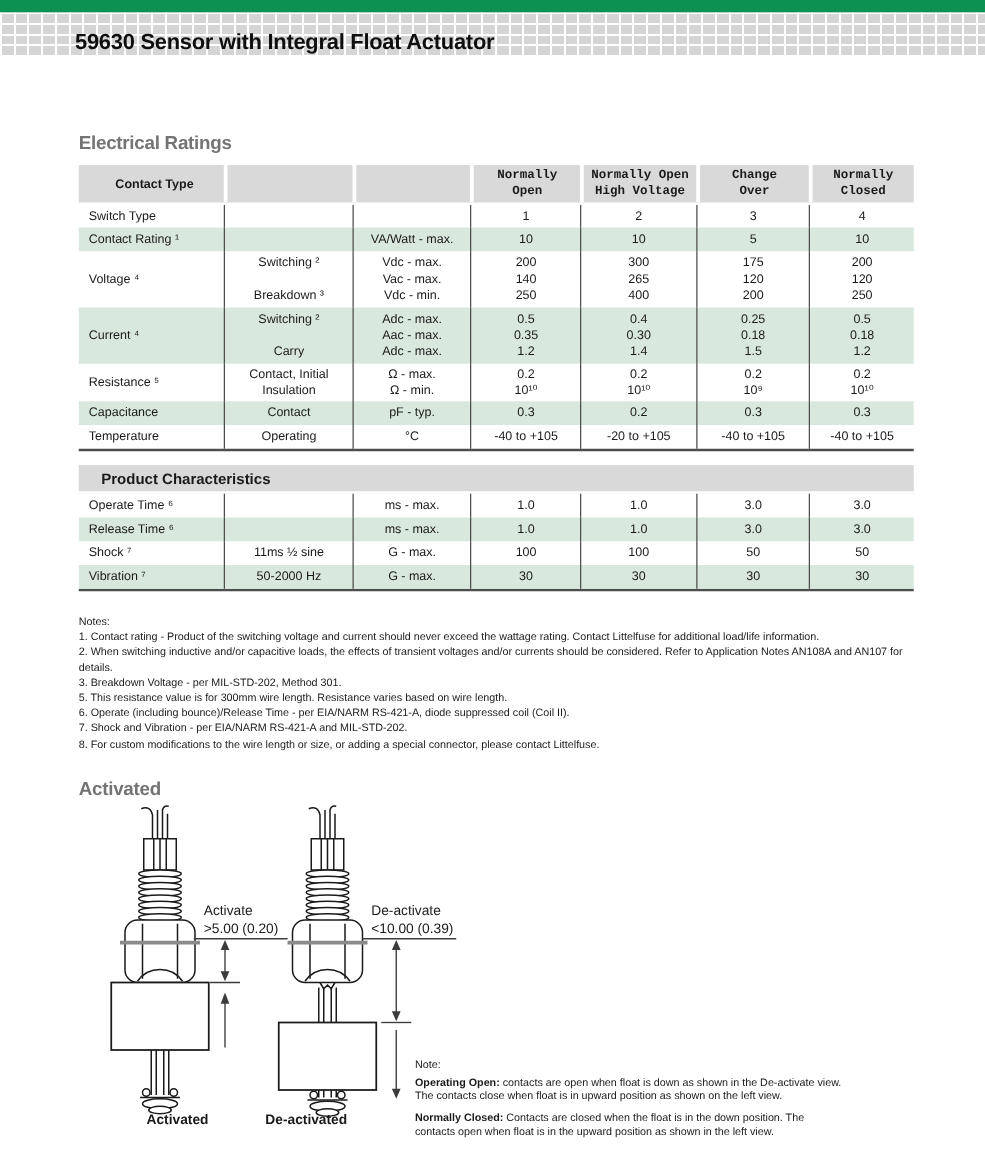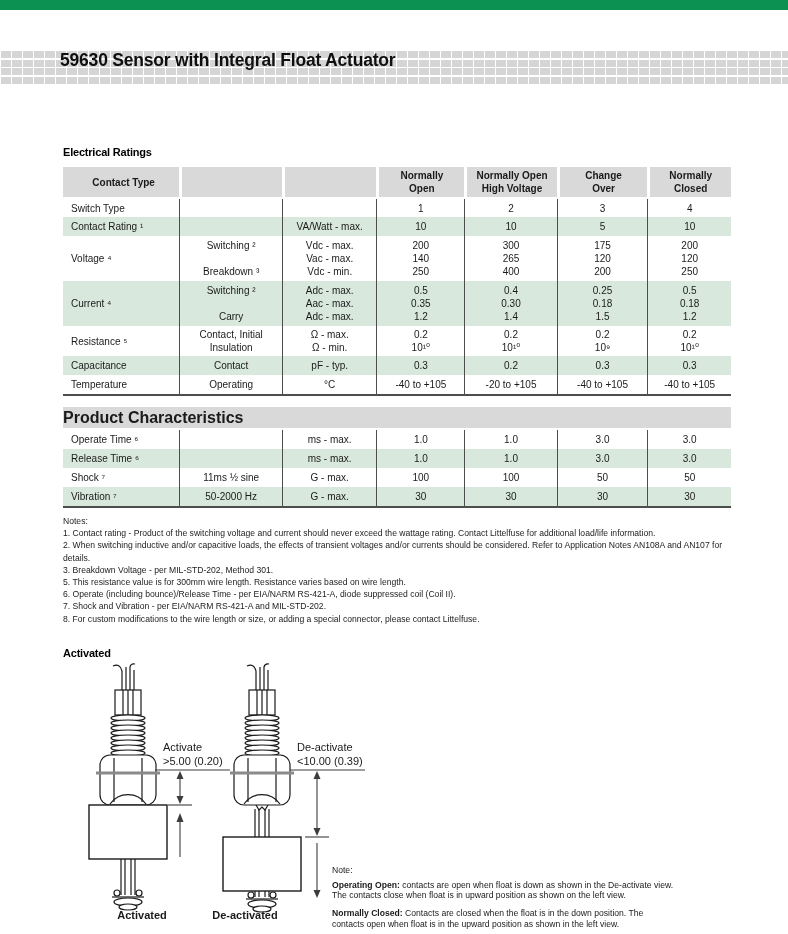--- a/index.html
+++ b/index.html
@@ -4,61 +4,60 @@
 <style>
   html,body{margin:0;padding:0;}
   body{
     width:788px;height:934px;background:#ffffff;position:relative;overflow:hidden;
     font-family:"Liberation Sans","DejaVu Sans",sans-serif;color:#1a1a1a;
     -webkit-font-smoothing:antialiased;
   }
   
   .topbar{height:10px;background:#0d9153;}
   .titleband{
-    height:34px;background-color:#d5d5d5;position:relative;display:flex;align-items:flex-start;
+    height:34px;background-color:#d5d5d5;position:relative;display:flex;align-items:flex-end;
     background-image:
       repeating-linear-gradient(to right,#ffffff 0 1.5px,rgba(0,0,0,0) 1.5px 11px),
       repeating-linear-gradient(to bottom,#ffffff 0 1.5px,rgba(0,0,0,0) 1.5px 8.5px);
-    margin-top: 40px;
   }
   .titleband h1{
     margin:0 0 0 60px;font-size:17.5px;font-weight:bold;color:#0f0f0f;letter-spacing:-0.2px;
   }
   
   .content{margin:0 57px 0 63px;position:relative;}
   h2.sect{
-    color:#000000;font-size:11px;font-weight:bold;margin:0 0 9px 0;letter-spacing:-0.2px;
+    color:#737373;font-size:15px;font-weight:bold;margin:0 0 9px 0;letter-spacing:-0.2px;
   }
   .sect-elec{padding-top:62px;}
   .sect-act{margin-top:22px !important;margin-bottom:0 !important;}
   
   .trow{display:grid;grid-template-columns:17.4% 15.4% 14.1% 13.2% 13.8% 13.6% 12.5%;}
   .cell{
     display:flex;align-items:center;justify-content:center;text-align:center;
     font-size:10px;line-height:13px;white-space:pre-line;padding:2px 3px;box-sizing:border-box;
   }
   .cell.c0{justify-content:flex-start;text-align:right;padding-left:8px;}
   .thead{background:#d9d9d9;}
   .thead .cell{font-weight:bold;min-height:30px;}
-  .thead .cell + .cell{border-left:3px solid #ffffff;}
+  .thead .cell + .cell{border-left:3px solid #ffffff;font-family:Liberation Mono, monospace;}
   .thead{border-bottom:2px solid #ffffff;}
   .body-row .cell + .cell{border-left:1px solid #4d4d4d;}
   .body-row{min-height:19px;}
   .body-row.short{min-height:18px;}
   .body-row.tall{min-height:45px;}
   .body-row.med{min-height:30px;}
   .green{background:#d9e8dd;}
   .etable{border-bottom:2px solid #4d4d4d;}
   .ptable{border-bottom:2px solid #4d4d4d;margin-top:11px;}
   .pc-band{
-    background:#d9d9d9;font-size:16px;font-weight:bold;min-height:21px;
-    display:flex;align-items:center;padding-left:0;border-bottom:2px solid #ffffff;
-  }
-  
-  .notes{margin-top:7px;font-size:8.6px;line-height:12.2px;color:#1c1c1c;}
+    background:#d9d9d9;font-size:12px;font-weight:bold;min-height:21px;
+    display:flex;align-items:center;padding-left:18px;border-bottom:2px solid #ffffff;
+  }
+  
+  .notes{margin-top:18px;font-size:8.6px;line-height:12.2px;color:#1c1c1c;}
   .notes div{margin:0;}
   
   .act-sub{font-size:10.5px;margin:10px 0 0 0;}
   .diagram{position:relative;height:284px;margin-top:0;}
   .diagram svg{position:absolute;left:-5px;top:0;}
   svg text{font-family:"Liberation Sans","DejaVu Sans",sans-serif;font-size:11px;fill:#1a1a1a;}
   .fig-caption{position:absolute;font-size:11px;font-weight:bold;text-align:center;width:110px;top:250px;}
   .cap-left{left:24px;}
   .cap-right{left:127px;}
   .act-note{position:absolute;left:269px;top:206px;width:345px;font-size:8.6px;line-height:10.8px;}

